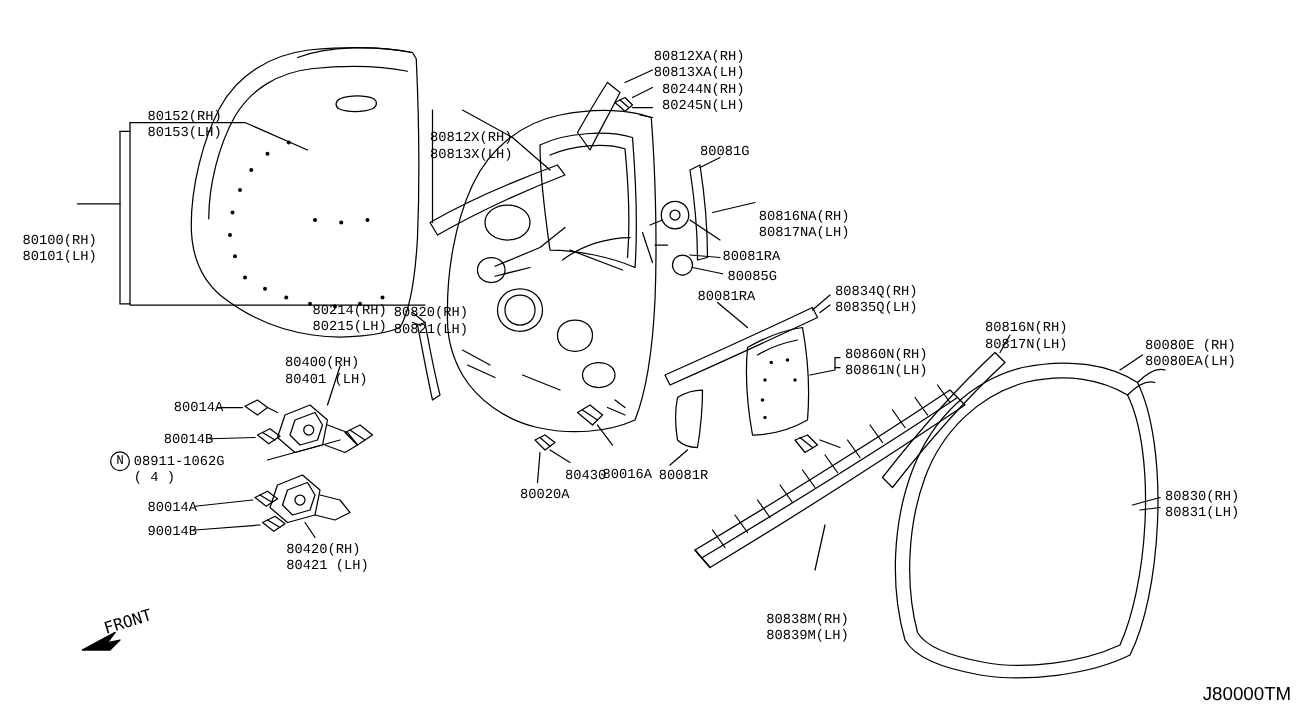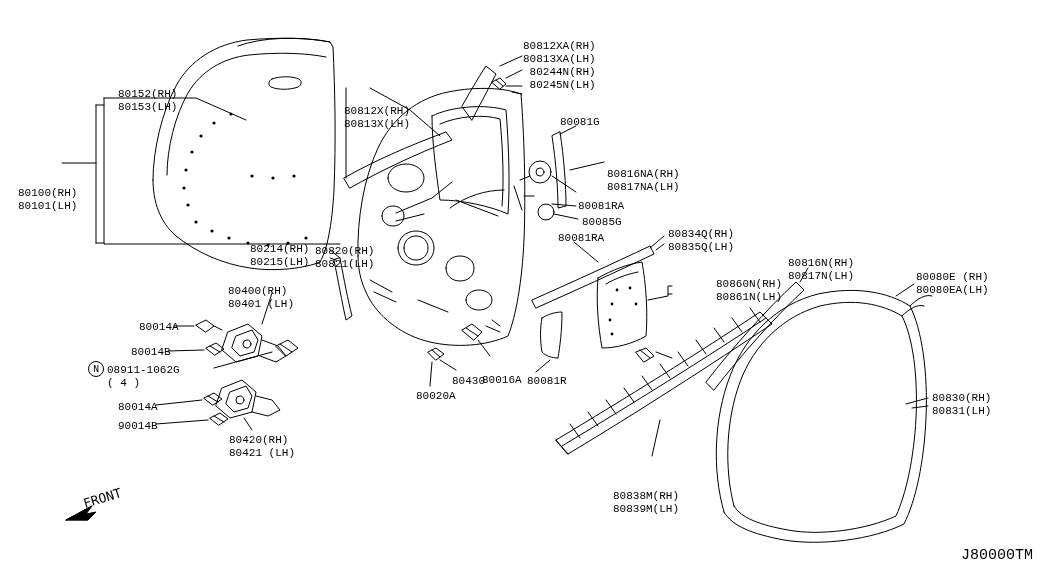--- a/index.html
+++ b/index.html
@@ -30,21 +30,21 @@
     font-size: 11px;
     line-height: 13px;
     color: #000000;
     white-space: pre;
     letter-spacing: 0px;
   }
   .dwg-no {
     position: absolute;
     right: 12px;
     bottom: 8px;
-    font-family: Liberation Mono, monospace;
+    font-family: Liberation Sans, sans-serif;
     font-size: 15px;
     color: #000000;
     white-space: pre;
   }
   .front-txt {
     position: absolute;
     font-family: "DejaVu Sans Mono", monospace;
     font-size: 13px;
     color: #000000;
     white-space: pre;
@@ -410,21 +410,21 @@
 
   <div class="lbl" style="left:250px; top:243px;">80214(RH)
 80215(LH)</div>
 
   <div class="lbl" style="left:788px; top:257px;">80816N(RH)
 80817N(LH)</div>
 
   <div class="lbl" style="left:916px; top:271px;">80080E (RH)
 80080EA(LH)</div>
 
-  <div class="lbl" style="left:716px; top:278px;">80860N(RH)
+  <div class="lbl" style="left:676px; top:278px;">80860N(RH)
 80861N(LH)</div>
 
   <div class="lbl" style="left:228px; top:285px;">80400(RH)
 80401 (LH)</div>
 
   <div class="lbl" style="left:139px; top:321px;">80014A</div>
 
   <div class="lbl" style="left:131px; top:346px;">80014B</div>
 
   <div class="ncircle" style="left:88px; top:361px;">N</div>

